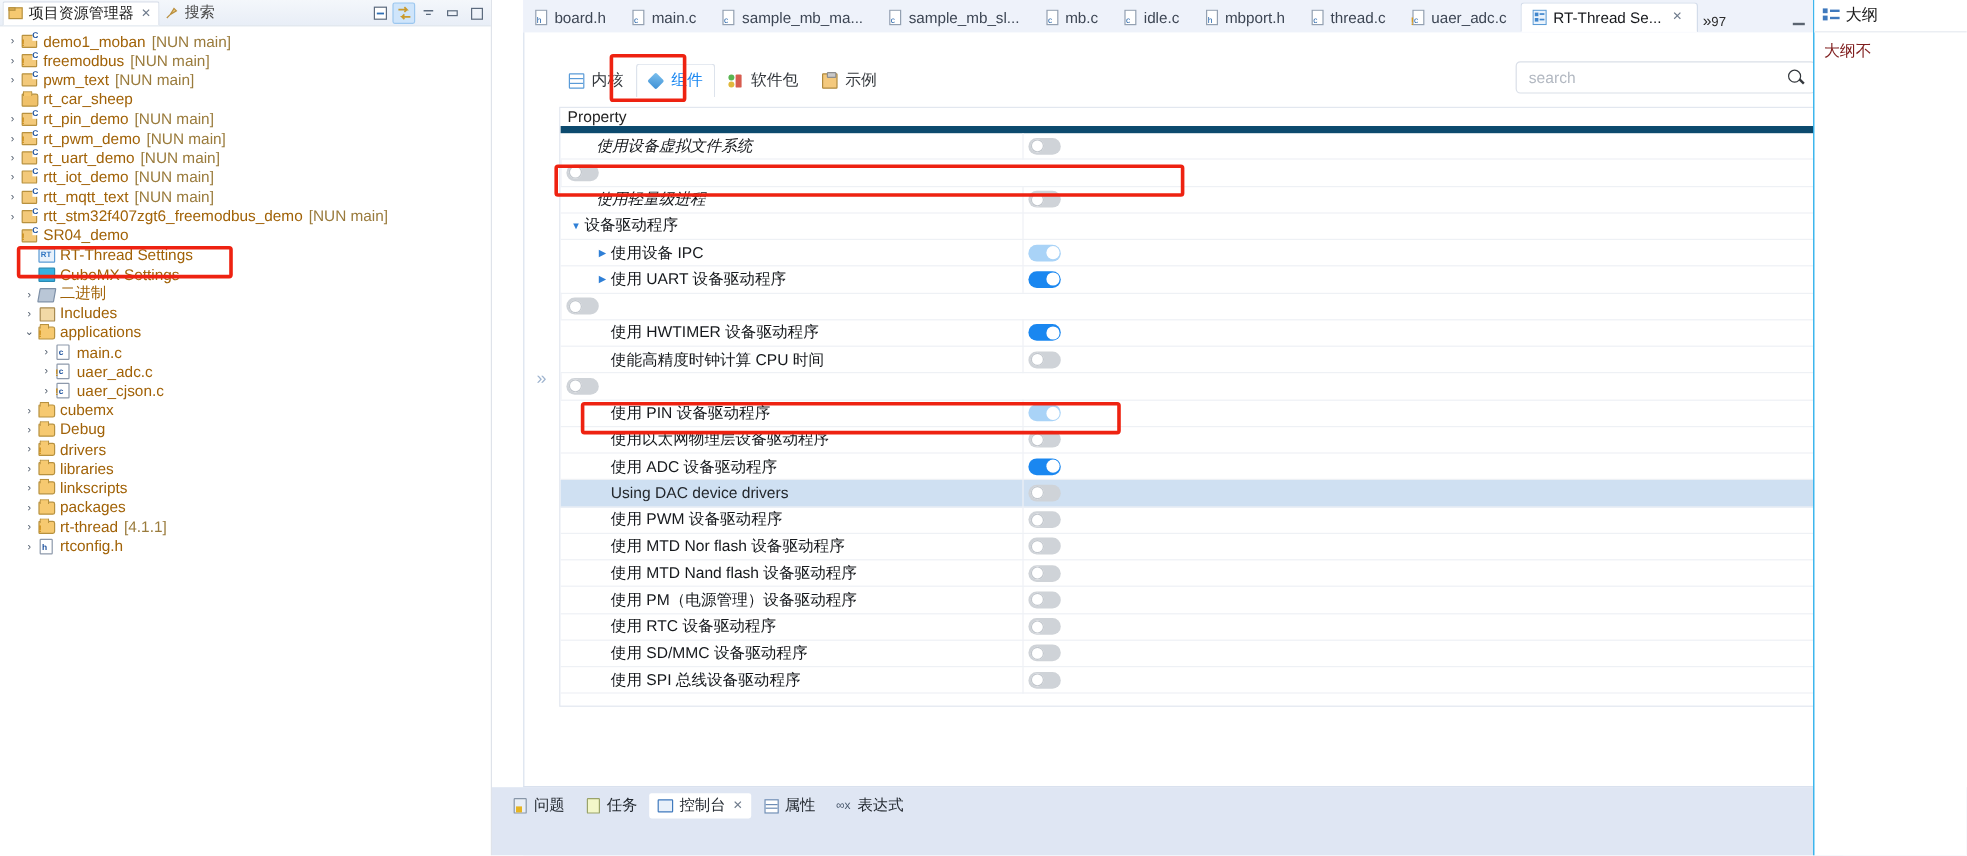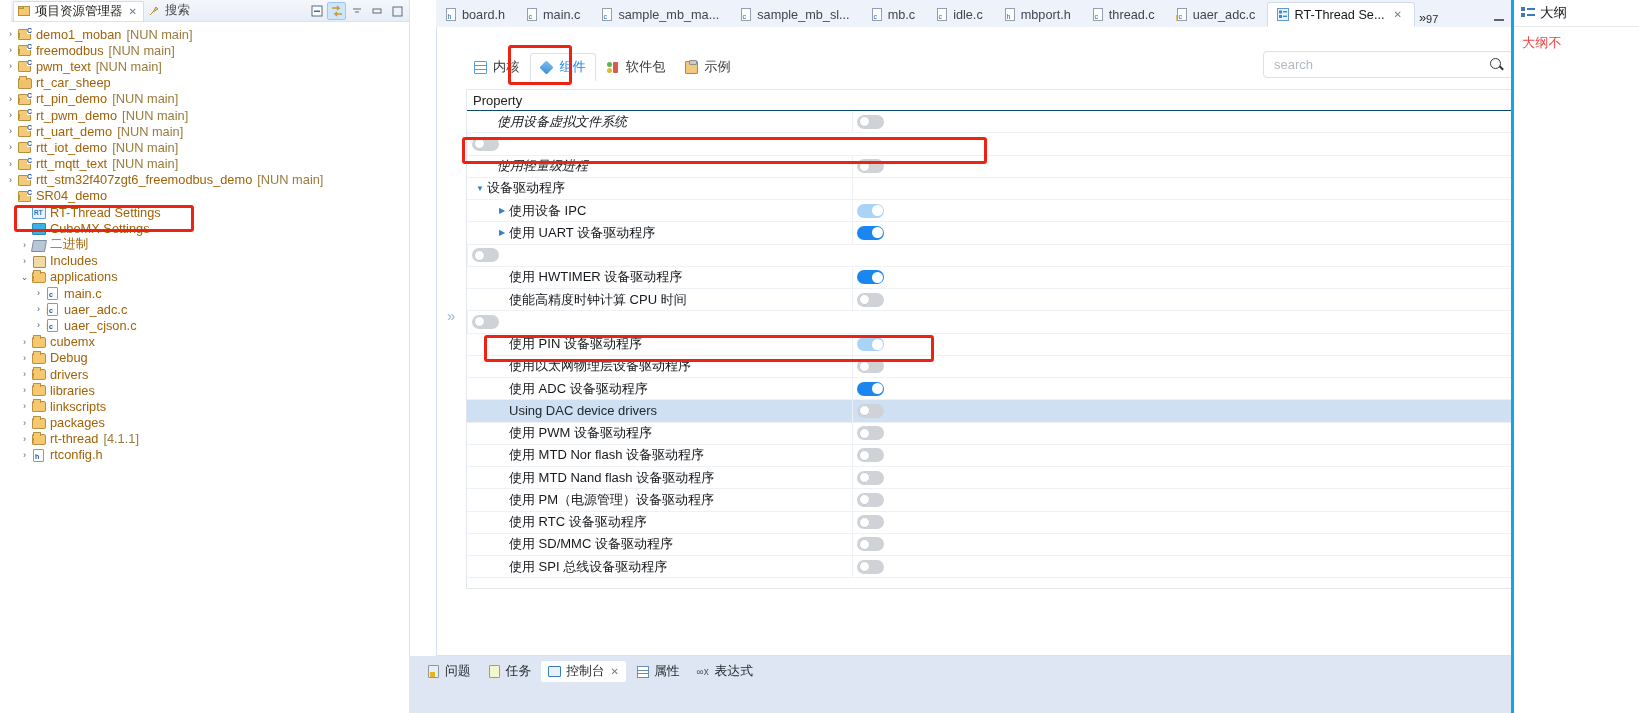--- a/index.html
+++ b/index.html
@@ -16,21 +16,21 @@
 
   
   #explorer {
     position: absolute; left: 0; top: 0; width: 410px; height: 713px;
     background: #ffffff;
     border-right: 1px solid #dfe3ea;
   }
   #explorer-titlebar {
     height: 22px; background: linear-gradient(#f4f7fb, #e8eef7);
     border-bottom: 1px solid #dde3ec;
-    display: flex; align-items: center; padding: 0 2px; margin-left: 11px;
+    display: flex; align-items: center; padding: 0 2px;
   }
   .view-tab {
     display: flex; align-items: center; gap: 4px;
     padding: 1px 6px 1px 3px; font-size: 12.5px; color: #1c1c1c;
   }
   .view-tab.active { background: #ffffff; border: 1px solid #d6dde8; border-bottom: none; border-radius: 2px 2px 0 0; }
   .view-tab.inactive { color: #4a4a4a; }
   .mini-ico { width: 14px; height: 14px; display: inline-block; position: relative; flex: 0 0 14px; }
   .xclose { color: #6f7b8c; font-size: 10px; padding-left: 2px; }
   .tb-spacer { flex: 1 1 auto; }
@@ -108,21 +108,21 @@
     border: none; outline: none; flex: 1; font-size: 13px;
     font-family: "Liberation Sans", sans-serif; color: #333;
   }
   #searchbox input::placeholder { color: #b3b9c2; }
   .search-ico { width: 15px; height: 15px; position: relative; flex: 0 0 15px; }
   .search-ico:before { content: ""; position: absolute; left: 1px; top: 1px; width: 9px; height: 9px; border: 1.6px solid #33373c; border-radius: 50%; }
   .search-ico:after { content: ""; position: absolute; left: 10px; top: 10px; width: 5px; height: 1.8px; background: #33373c; transform: rotate(45deg); }
 
   
   #proptable { position: absolute; left: 29px; top: 62px; width: 1066px; height: 500px; background: #fff; border: 1px solid #e2e7ef; overflow: hidden; }
-  .thead { display: flex; height: 21px; align-items: center; border-bottom: 1px solid #0c4a6e; font-size: 13px; color: #222; background: #fff; }
+  .thead { display: flex; height: 21px; align-items: center; border-bottom: 6px solid #0c4a6e; font-size: 13px; color: #222; background: #fff; }
   .th-prop { padding-left: 6px; width: 385px; }
   .th-val { padding-left: 4px; border-left: 1px solid #e3e8ef; height: 21px; line-height: 21px; flex: 1; }
   .prow { display: flex; align-items: center; height: 22.25px; border-bottom: 1px solid #eef1f5; font-size: 13px; }
   .prow.selected { background: #cfe0f2; }
   .pcell-name { width: 385px; display: flex; align-items: center; white-space: nowrap; overflow: hidden; }
   .pcell-val { flex: 1; border-left: 1px solid #eef1f5; height: 22.25px; display: flex; align-items: center; padding-left: 4px; }
   .arrow { width: 14px; flex: 0 0 14px; text-align: center; font-size: 8px; color: #2f7fd6; }
   .pname { color: #15181c; }
   .pname.en { color: #23272c; }
   .ind0 { padding-left: 6px; }
@@ -155,26 +155,26 @@
   .ico-prob:after { content: ""; position: absolute; left: 1px; bottom: 0px; width: 5px; height: 5px; background: #e6b422; }
   .ico-task { width: 11px; height: 13px; background: #f3f7c9; border: 1px solid #9aa36a; position: absolute; left: 1px; top: 0; border-radius: 1px; }
   .ico-cons { width: 13px; height: 11px; background: #e8f0fa; border: 1.4px solid #3f79bd; position: absolute; left: 0px; top: 1px; border-radius: 1px; }
   .ico-prop { width: 12px; height: 12px; background: #fff; border: 1.2px solid #6d8cb5; position: absolute; left: 1px; top: 1px; }
   .ico-prop:after { content: ""; position: absolute; left: 0; top: 3px; right: 0; height: 1px; background: #6d8cb5; box-shadow: 0 3px 0 #6d8cb5; }
   .ico-expr { width: 14px; height: 12px; position: absolute; left: 0; top: 1px; color: #4b5a6e; font-size: 10px; }
 
   #watermark { position: absolute; right: 14px; top: 660px; font-size: 12.5px; color: #a9b0ba; letter-spacing: .2px; }
 
   
-  #outline { position: absolute; left: 1511px; top: 0; width: 128px; height: 713px; background: #fff; border-left: 3px solid #0ea5e9; }
+  #outline { position: absolute; left: 1511px; top: 0; width: 128px; height: 713px; background: #fff; border-left: 1px solid #0ea5e9; }
   #outline-head { height: 27px; display: flex; align-items: center; gap: 5px; padding-left: 7px; background: #fff; border-bottom: 1px solid #e6eaf1; font-size: 13.5px; }
   .ico-outline { width: 14px; height: 14px; position: relative; flex: 0 0 14px; }
   .ico-outline:before { content: ""; position: absolute; left: 0; top: 1px; width: 4px; height: 4px; background: #3f79bd; box-shadow: 0 6px 0 #3f79bd; }
   .ico-outline:after { content: ""; position: absolute; left: 6px; top: 2px; width: 8px; height: 1.6px; background: #3f79bd; box-shadow: 0 6px 0 #3f79bd; }
-  #outline-body { padding: 7px 8px; font-size: 13.2px; color: #ef4444; }
+  #outline-body { padding: 7px 8px; font-size: 13.2px; color: #7f1d1d; }
 </style>
 </head>
 <body>
 
 <div id="root">
 
   <div id="explorer">
     <div id="explorer-titlebar">
       <div class="view-tab active">
         <span class="mini-ico">

